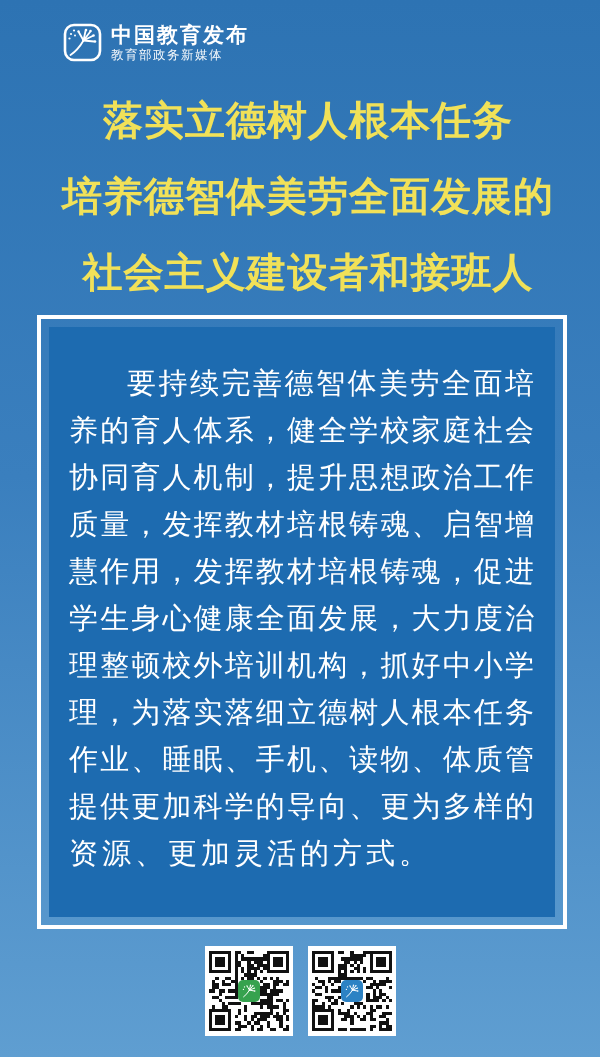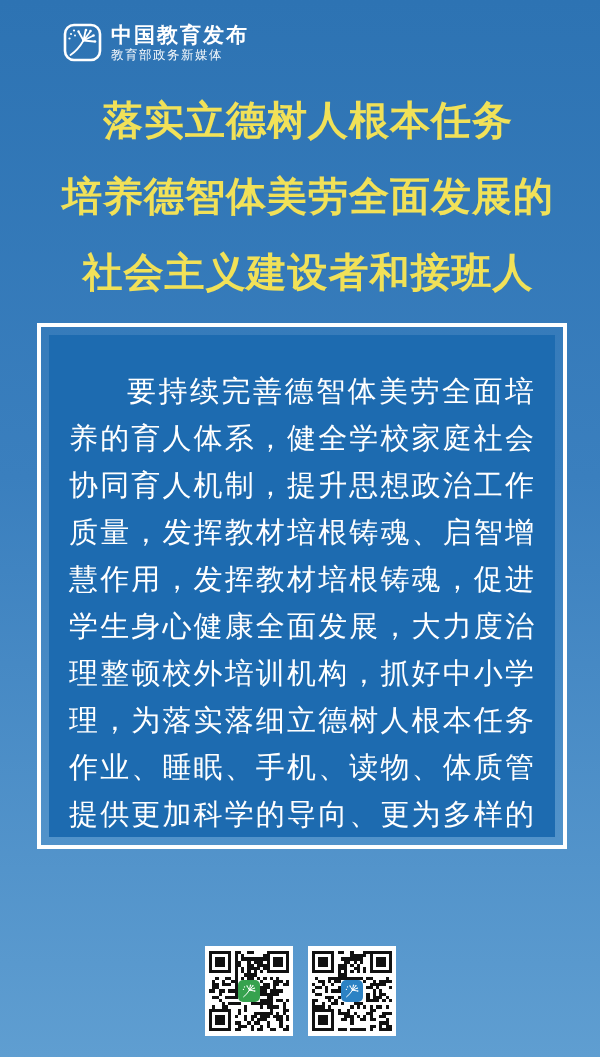--- a/index.html
+++ b/index.html
@@ -20,21 +20,21 @@
   
   .headline{
     position:absolute;top:82px;left:8px;width:600px;text-align:center;
     color:#f1e158;font-weight:900;font-size:40px;line-height:76px;
     letter-spacing:1px;white-space:nowrap;
   }
   .headline-line{height:76px;}
 
   
   .quote-frame{
-    position:absolute;left:37px;top:323px;width:530px;height:526px;
+    position:absolute;left:37px;top:315px;width:530px;height:614px;
     border:4px solid #ffffff;box-sizing:border-box;
   }
   .quote-panel{
     position:absolute;inset:8px;background:#1d6bb0;
     padding:33px 20px 0 20px;box-sizing:border-box;
   }
   .quote-line{
     color:#ffffff;font-size:29px;line-height:47px;height:47px;
     text-align:justify;text-align-last:justify;white-space:nowrap;
     letter-spacing:1px;
@@ -104,20 +104,21 @@
         <div class="quote-line first">要持续完善德智体美劳全面培</div>
         <div class="quote-line">养的育人体系，健全学校家庭社会</div>
         <div class="quote-line">协同育人机制，提升思想政治工作</div>
         <div class="quote-line">质量，发挥教材培根铸魂、启智增</div>
         <div class="quote-line">慧作用，发挥教材培根铸魂，促进</div>
         <div class="quote-line">学生身心健康全面发展，大力度治</div>
         <div class="quote-line">理整顿校外培训机构，抓好中小学</div>
         <div class="quote-line">理，为落实落细立德树人根本任务</div>
         <div class="quote-line">作业、睡眠、手机、读物、体质管</div>
         <div class="quote-line">提供更加科学的导向、更为多样的</div>
+        <div class="quote-line last">资源、更加灵活的方式。</div>
       </div>
   </div>
 
   <div class="qr-row">
     <div class="qr-tile">
       <svg class="qr-svg" viewBox="0 0 25 25" shape-rendering="crispEdges">
           <g fill="#111111">
             <rect x="0" y="0" width="1" height="1"></rect>
             <rect x="1" y="0" width="1" height="1"></rect>
             <rect x="2" y="0" width="1" height="1"></rect>

